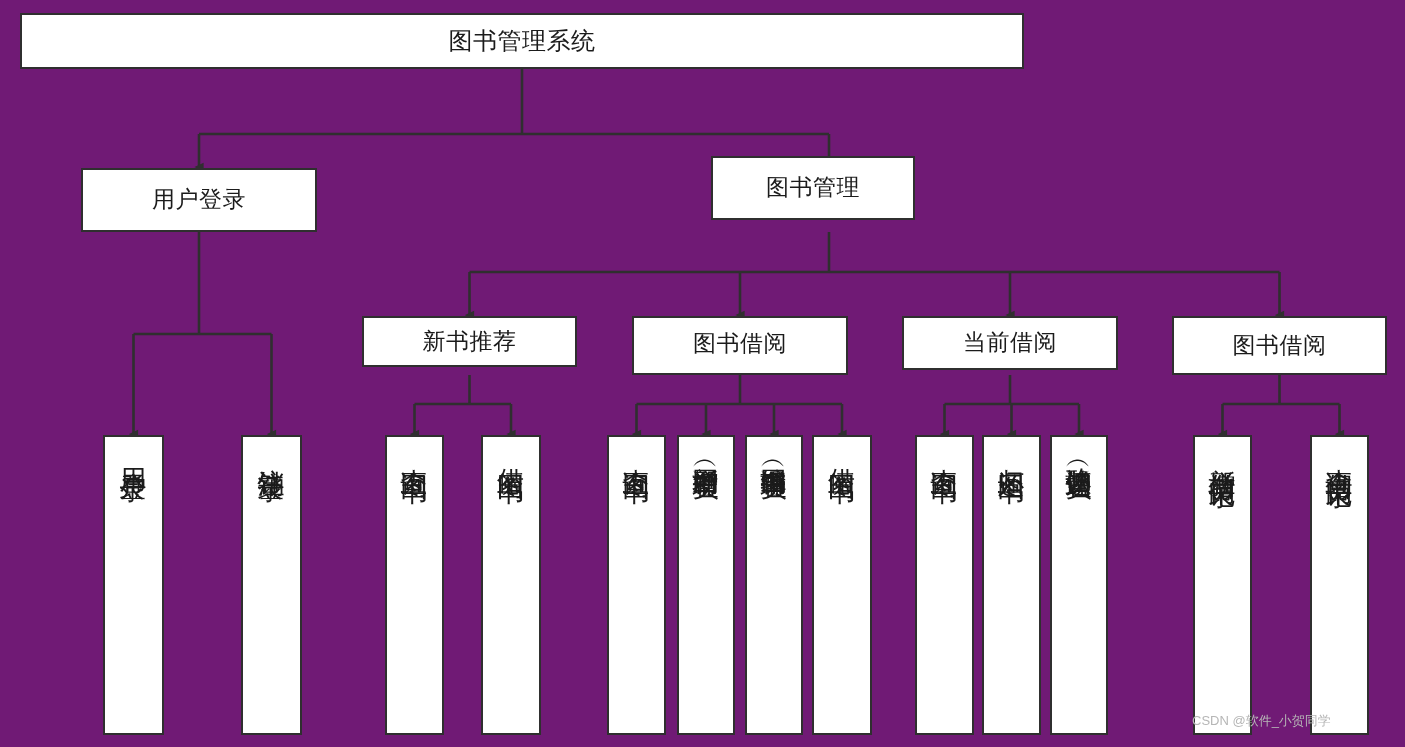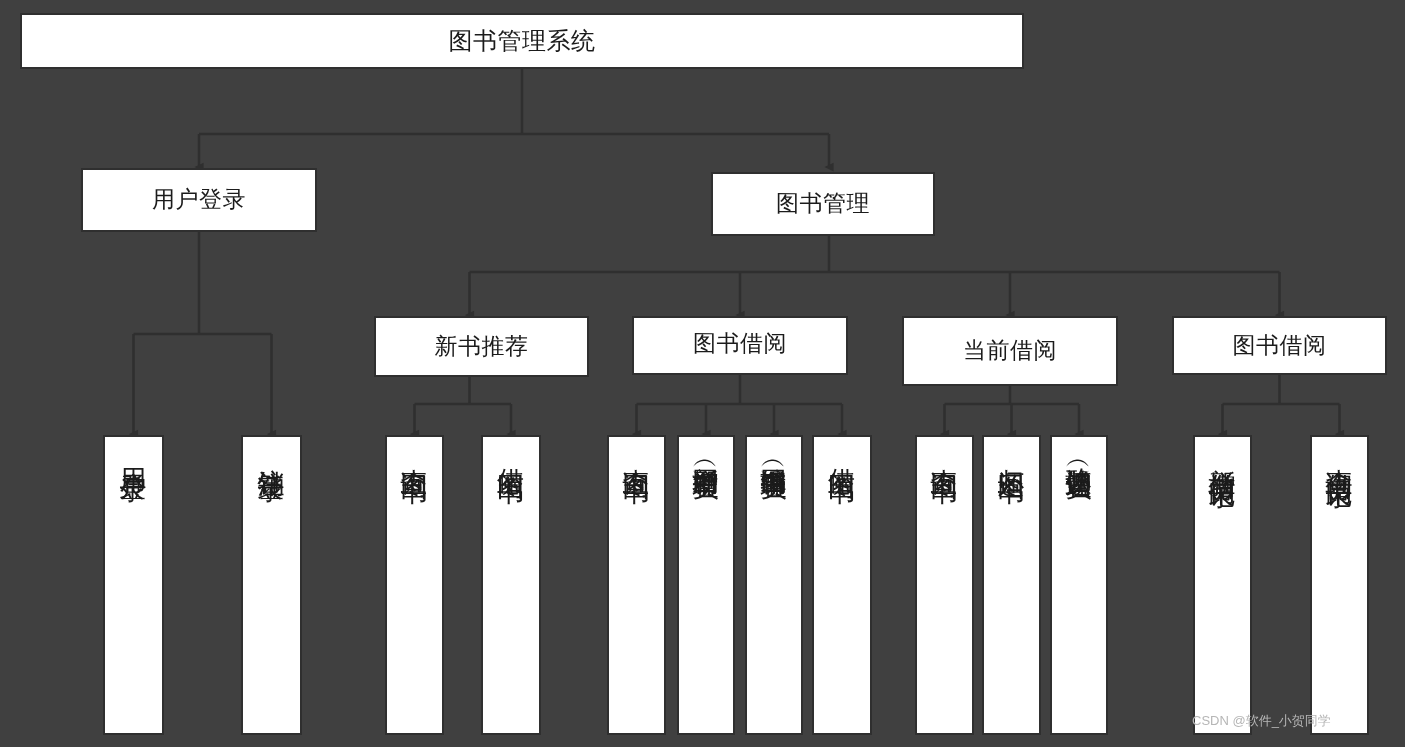--- a/index.html
+++ b/index.html
@@ -8,21 +8,21 @@
     padding: 0;
     background: #ffffff;
   }
   body {
     font-family: "DejaVu Sans", "Liberation Sans", sans-serif;
   }
   #canvas {
     position: relative;
     width: 1405px;
     height: 747px;
-    background: #404040;
+    background: #701a75;
     overflow: hidden;
   }
   #edges {
     position: absolute;
     left: 0;
     top: 0;
     width: 1405px;
     height: 747px;
     pointer-events: none;
   }
@@ -122,30 +122,30 @@
       </g>
   </svg>
 
   <div id="nodes-layer">
       <div class="node horiz root" style="left: 20px; top: 13px; width: 1004px; height: 56px;">
         <span class="label">图书管理系统</span>
       </div>
       <div class="node horiz" style="left: 81px; top: 168px; width: 236px; height: 64px;">
         <span class="label">用户登录</span>
       </div>
-      <div class="node horiz" style="left: 711px; top: 172px; width: 224px; height: 64px;">
+      <div class="node horiz" style="left: 711px; top: 156px; width: 204px; height: 64px;">
         <span class="label">图书管理</span>
       </div>
-      <div class="node horiz" style="left: 374px; top: 316px; width: 215px; height: 61px;">
+      <div class="node horiz" style="left: 362px; top: 316px; width: 215px; height: 51px;">
         <span class="label">新书推荐</span>
       </div>
       <div class="node horiz" style="left: 632px; top: 316px; width: 216px; height: 59px; font-family: Liberation Mono, monospace;">
         <span class="label">图书借阅</span>
       </div>
-      <div class="node horiz" style="left: 902px; top: 316px; width: 216px; height: 70px;">
+      <div class="node horiz" style="left: 902px; top: 316px; width: 216px; height: 54px;">
         <span class="label">当前借阅</span>
       </div>
       <div class="node horiz" style="left: 1172px; top: 316px; width: 215px; height: 59px;">
         <span class="label">图书借阅</span>
       </div>
       <div class="node vert" style="left: 103px; top: 435px; width: 61px; height: 300px;">
         <span class="label">用户登录</span>
       </div>
       <div class="node vert" style="left: 241px; top: 435px; width: 61px; height: 300px;">
         <span class="label">注销登录</span>

